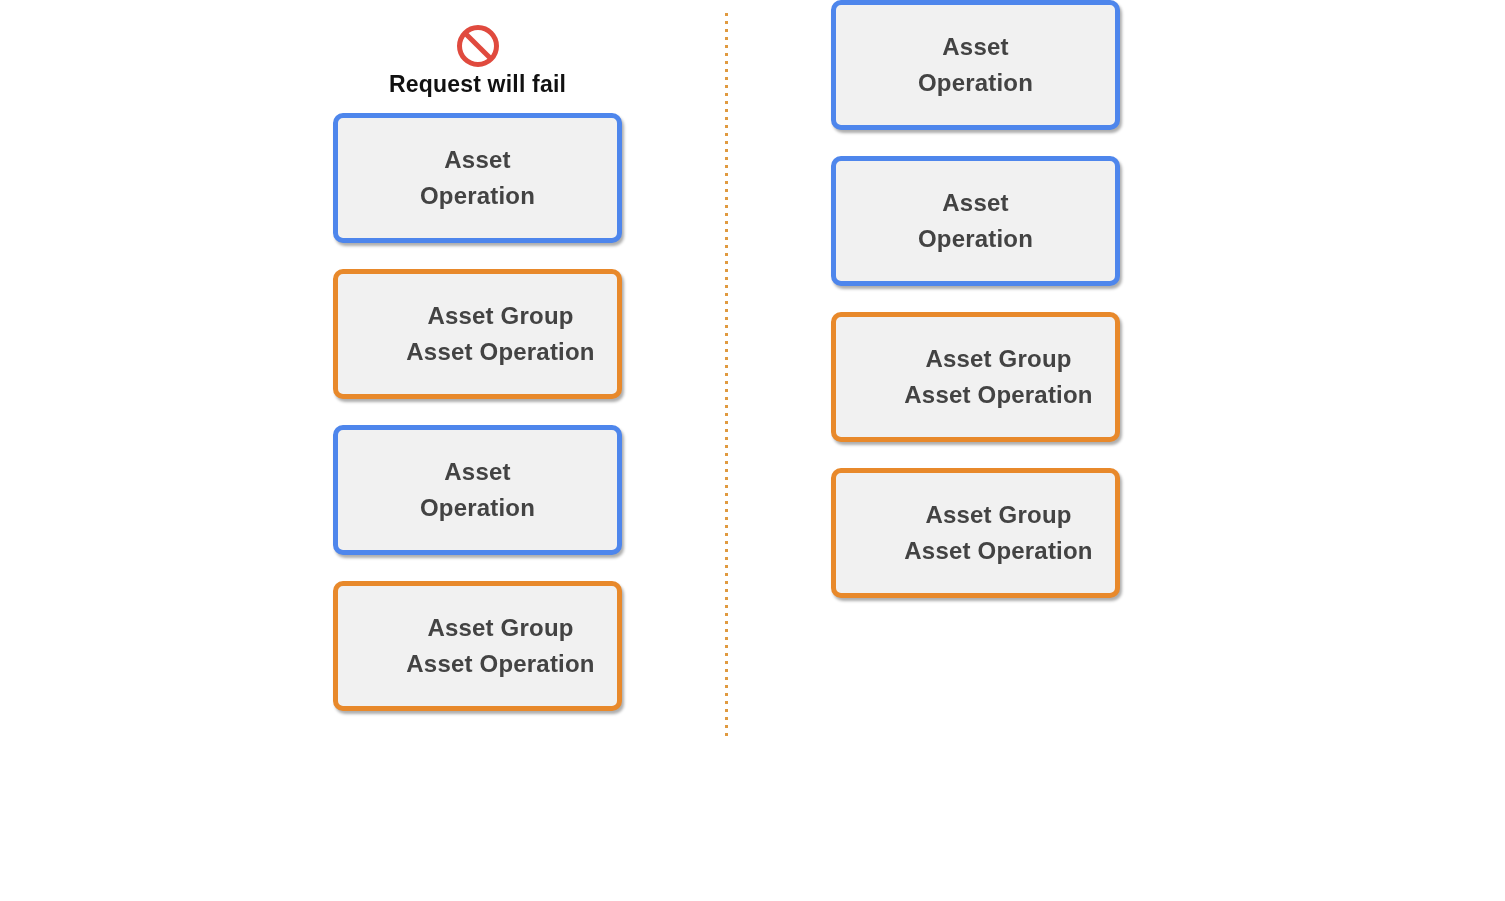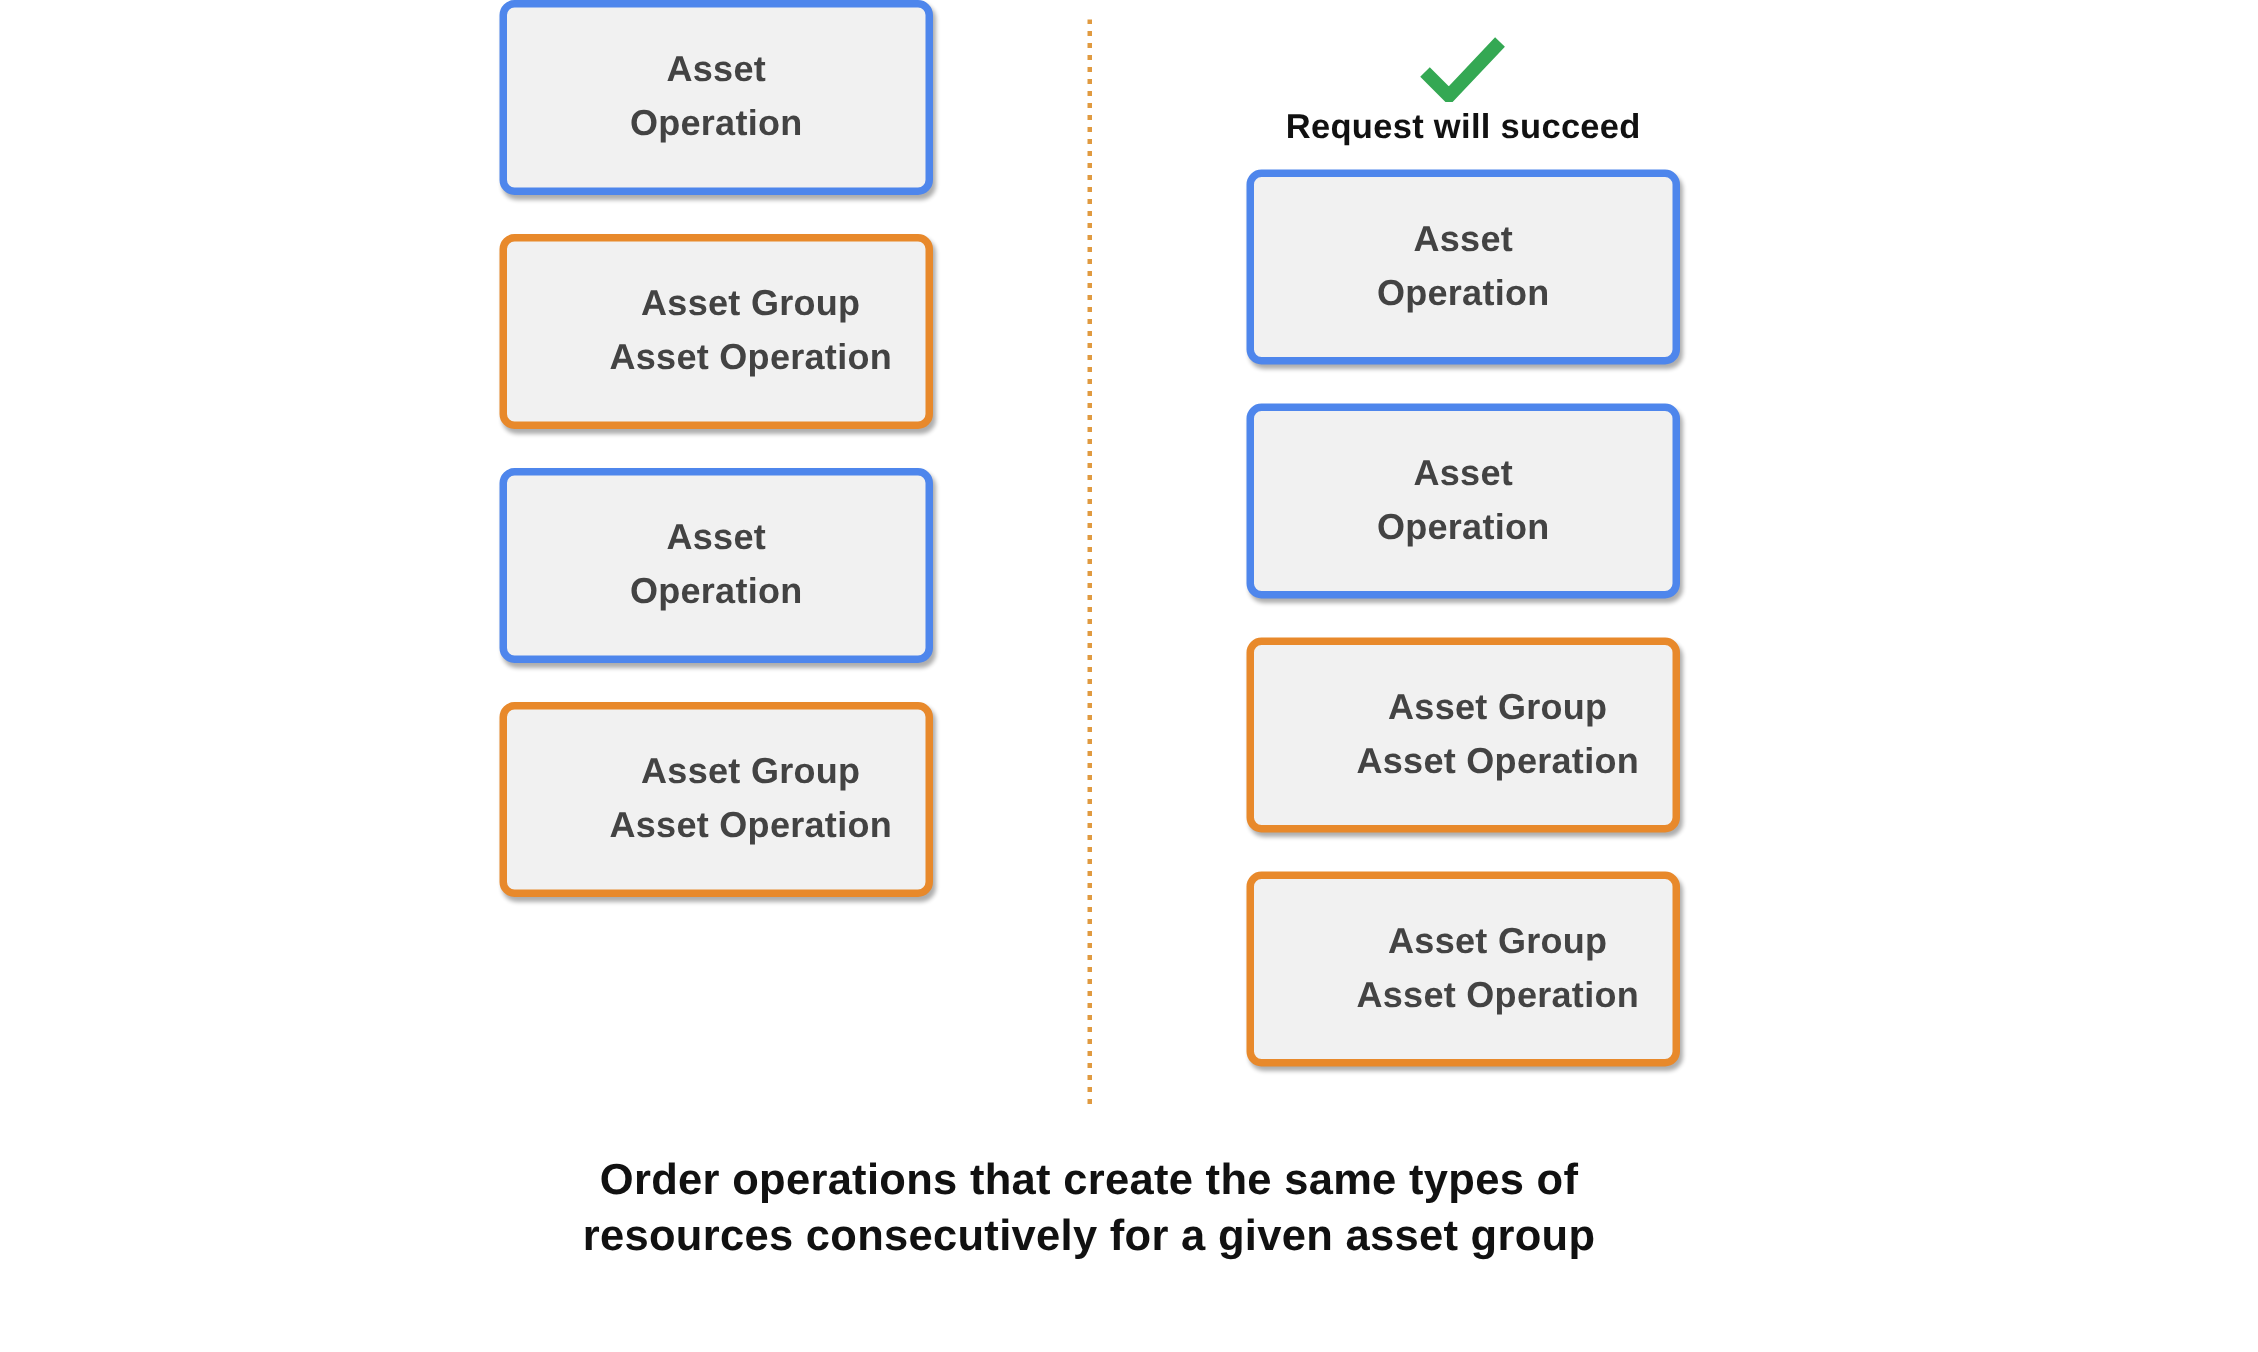--- a/index.html
+++ b/index.html
@@ -103,20 +103,29 @@
   }
 
   svg { display: block; }
 </style>
 </head>
 <body>
 
 <div id="canvas">
 
   <div class="column left">
+    <div class="col-header">
+      <div class="icon-wrap">
+        <svg width="44" height="44" viewBox="0 0 44 44">
+          <circle cx="22" cy="22" r="18.5" fill="none" style="stroke: var(--fail-icon-red, #e04a3e);" stroke-width="5"></circle>
+          <line x1="9.4" y1="9.4" x2="34.6" y2="34.6" style="stroke: var(--fail-icon-red, #e04a3e);" stroke-width="5"></line>
+        </svg>
+      </div>
+      <div class="heading">Request will fail</div>
+    </div>
     <div class="box blue">
       <span class="box-label">Asset
 Operation</span>
     </div>
     <div class="box orange">
       <span class="box-label">Asset Group
 Asset Operation</span>
     </div>
     <div class="box blue">
       <span class="box-label">Asset
@@ -124,42 +133,32 @@
     </div>
     <div class="box orange">
       <span class="box-label">Asset Group
 Asset Operation</span>
     </div>
   </div>
 
   <div class="divider"></div>
 
   <div class="column right">
-    <div class="col-header">
-      <div class="icon-wrap">
-        <svg width="62" height="44" viewBox="0 0 62 44">
-          <path d="M6 24 L22 40 L56 4" fill="none" style="stroke: var(--success-icon-green, #34a853);" stroke-width="9"></path>
-        </svg>
-      </div>
-      <div class="heading">Request will succeed</div>
-    </div>
     <div class="box blue">
       <span class="box-label">Asset
 Operation</span>
     </div>
     <div class="box blue">
       <span class="box-label">Asset
 Operation</span>
     </div>
     <div class="box orange">
       <span class="box-label">Asset Group
 Asset Operation</span>
     </div>
     <div class="box orange">
       <span class="box-label">Asset Group
 Asset Operation</span>
     </div>
   </div>
 
-  <div class="caption">Order operations that create the same types of
-resources consecutively for a given asset group</div>
 
 </div>
 
 </body></html>

